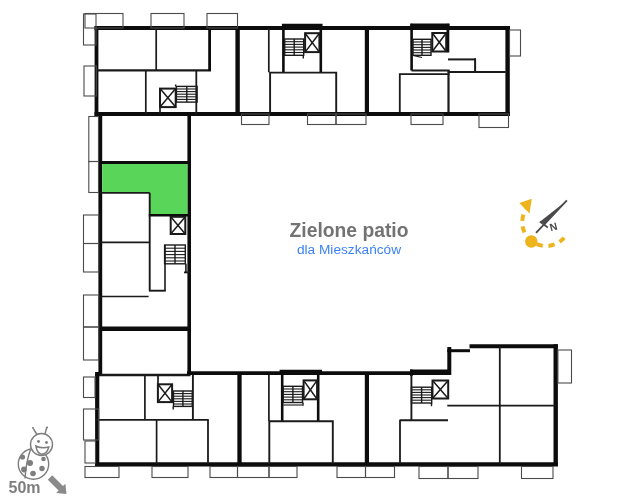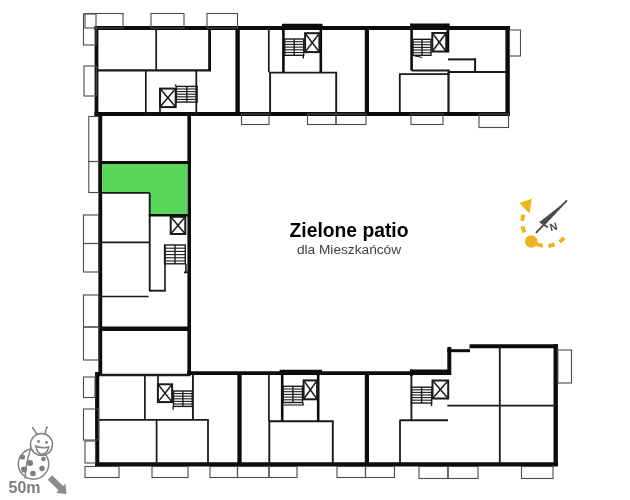--- a/index.html
+++ b/index.html
@@ -366,16 +366,16 @@
 
 <path d="M35.8,446 Q42,449 48.8,447 Q47,454.2 41.5,454.2 Q37.3,453.8 35.8,446 Z" fill="#ffffff"></path>
 </g>
 
 <polygon points="52.2,475.3 63,486.1 65.4,483.7 66.5,494 56.2,492.9 58.6,490.5 47.8,479.7" fill="#8b8b8b" stroke="none"></polygon>
 
 <text x="8.5" y="493.3" font-family="Liberation Sans, sans-serif" font-size="16" font-weight="bold" fill="#7e7e7e">50m</text>
 
 </svg>
 
-<div style="position:absolute;left:219px;top:220px;width:260px;text-align:center;font-size:19.3px;font-weight:bold;color:#000000;">Zielone patio</div>
-
-<div style="position:absolute;left:219px;top:242px;width:260px;text-align:center;font-size:13.7px;color:#404040;">dla Mieszkańców</div>
+<div style="position:absolute;left:219px;top:220px;width:260px;text-align:center;font-size:19.3px;font-weight:bold;color:#737373;">Zielone patio</div>
+
+<div style="position:absolute;left:219px;top:242px;width:260px;text-align:center;font-size:13.7px;color:#3b82f6;">dla Mieszkańców</div>
 </div>
 
 </body></html>

